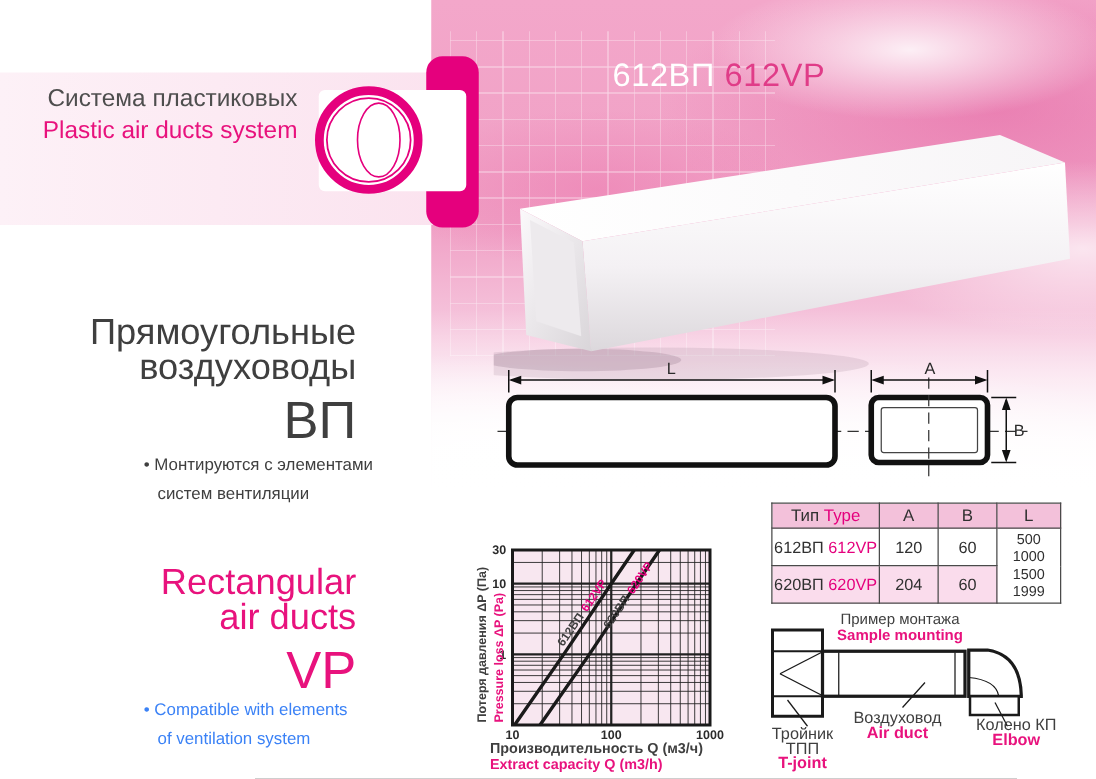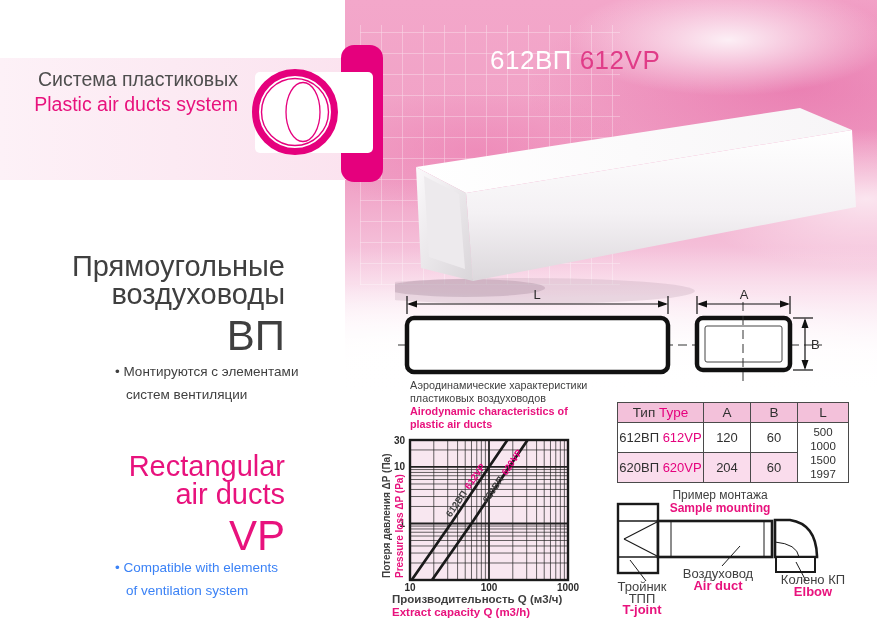--- a/index.html
+++ b/index.html
@@ -148,26 +148,20 @@
     <polygon points="790,304 780,300.5 780,307.5" fill="#111"></polygon>
     <text x="744" y="299" font-size="13" fill="#2b2b2b" text-anchor="middle">A</text>
     <line x1="793" y1="318" x2="813" y2="318" stroke="#111" stroke-width="1.2"></line>
     <line x1="793" y1="370" x2="813" y2="370" stroke="#111" stroke-width="1.2"></line>
     <line x1="805" y1="320" x2="805" y2="368" stroke="#111" stroke-width="1.2"></line>
     <polygon points="805,318 801.5,328 808.5,328" fill="#111"></polygon>
     <polygon points="805,370 801.5,360 808.5,360" fill="#111"></polygon>
     <text x="811" y="349" font-size="13" fill="#2b2b2b">B</text>
   </svg>
 
-  <div class="abs chart-title">
-    <div>Аэродинамические характеристики</div>
-    <div>пластиковых воздуховодов</div>
-    <div class="en">Airodynamic characteristics of</div>
-    <div class="en">plastic air ducts</div>
-  </div>
 
   <svg id="chart-svg" class="abs" style="left:376px;top:430px;" width="206" height="165" viewBox="376 430 206 165">
       <rect x="410" y="440" width="158" height="140" fill="#f8e7f0"></rect>
       <line x1="433.78136965745455" y1="440" x2="433.78136965745455" y2="580" stroke="#222" stroke-width="0.7"></line>
       <line x1="447.6925791228533" y1="440" x2="447.6925791228533" y2="580" stroke="#222" stroke-width="0.7"></line>
       <line x1="457.56273931490904" y1="440" x2="457.56273931490904" y2="580" stroke="#222" stroke-width="0.7"></line>
       <line x1="465.21863034254545" y1="440" x2="465.21863034254545" y2="580" stroke="#222" stroke-width="0.7"></line>
       <line x1="471.47394878030786" y1="440" x2="471.47394878030786" y2="580" stroke="#222" stroke-width="0.7"></line>
       <line x1="476.7627451611263" y1="440" x2="476.7627451611263" y2="580" stroke="#222" stroke-width="0.7"></line>
       <line x1="481.34410897236353" y1="440" x2="481.34410897236353" y2="580" stroke="#222" stroke-width="0.7"></line>
@@ -233,21 +227,21 @@
       <td>
         <span>612ВП</span>
         <span class="mag">612VP</span>
       </td>
       <td>120</td>
       <td>60</td>
       <td rowspan="2" class="lcell">
         <div>500</div>
         <div>1000</div>
         <div>1500</div>
-        <div>1997</div>
+        <div>1999</div>
       </td>
     </tr>
     <tr class="r">
       <td class="alt">
         <span>620ВП</span>
         <span class="mag">620VP</span>
       </td>
       <td class="alt">204</td>
       <td class="alt">60</td>
     </tr>

